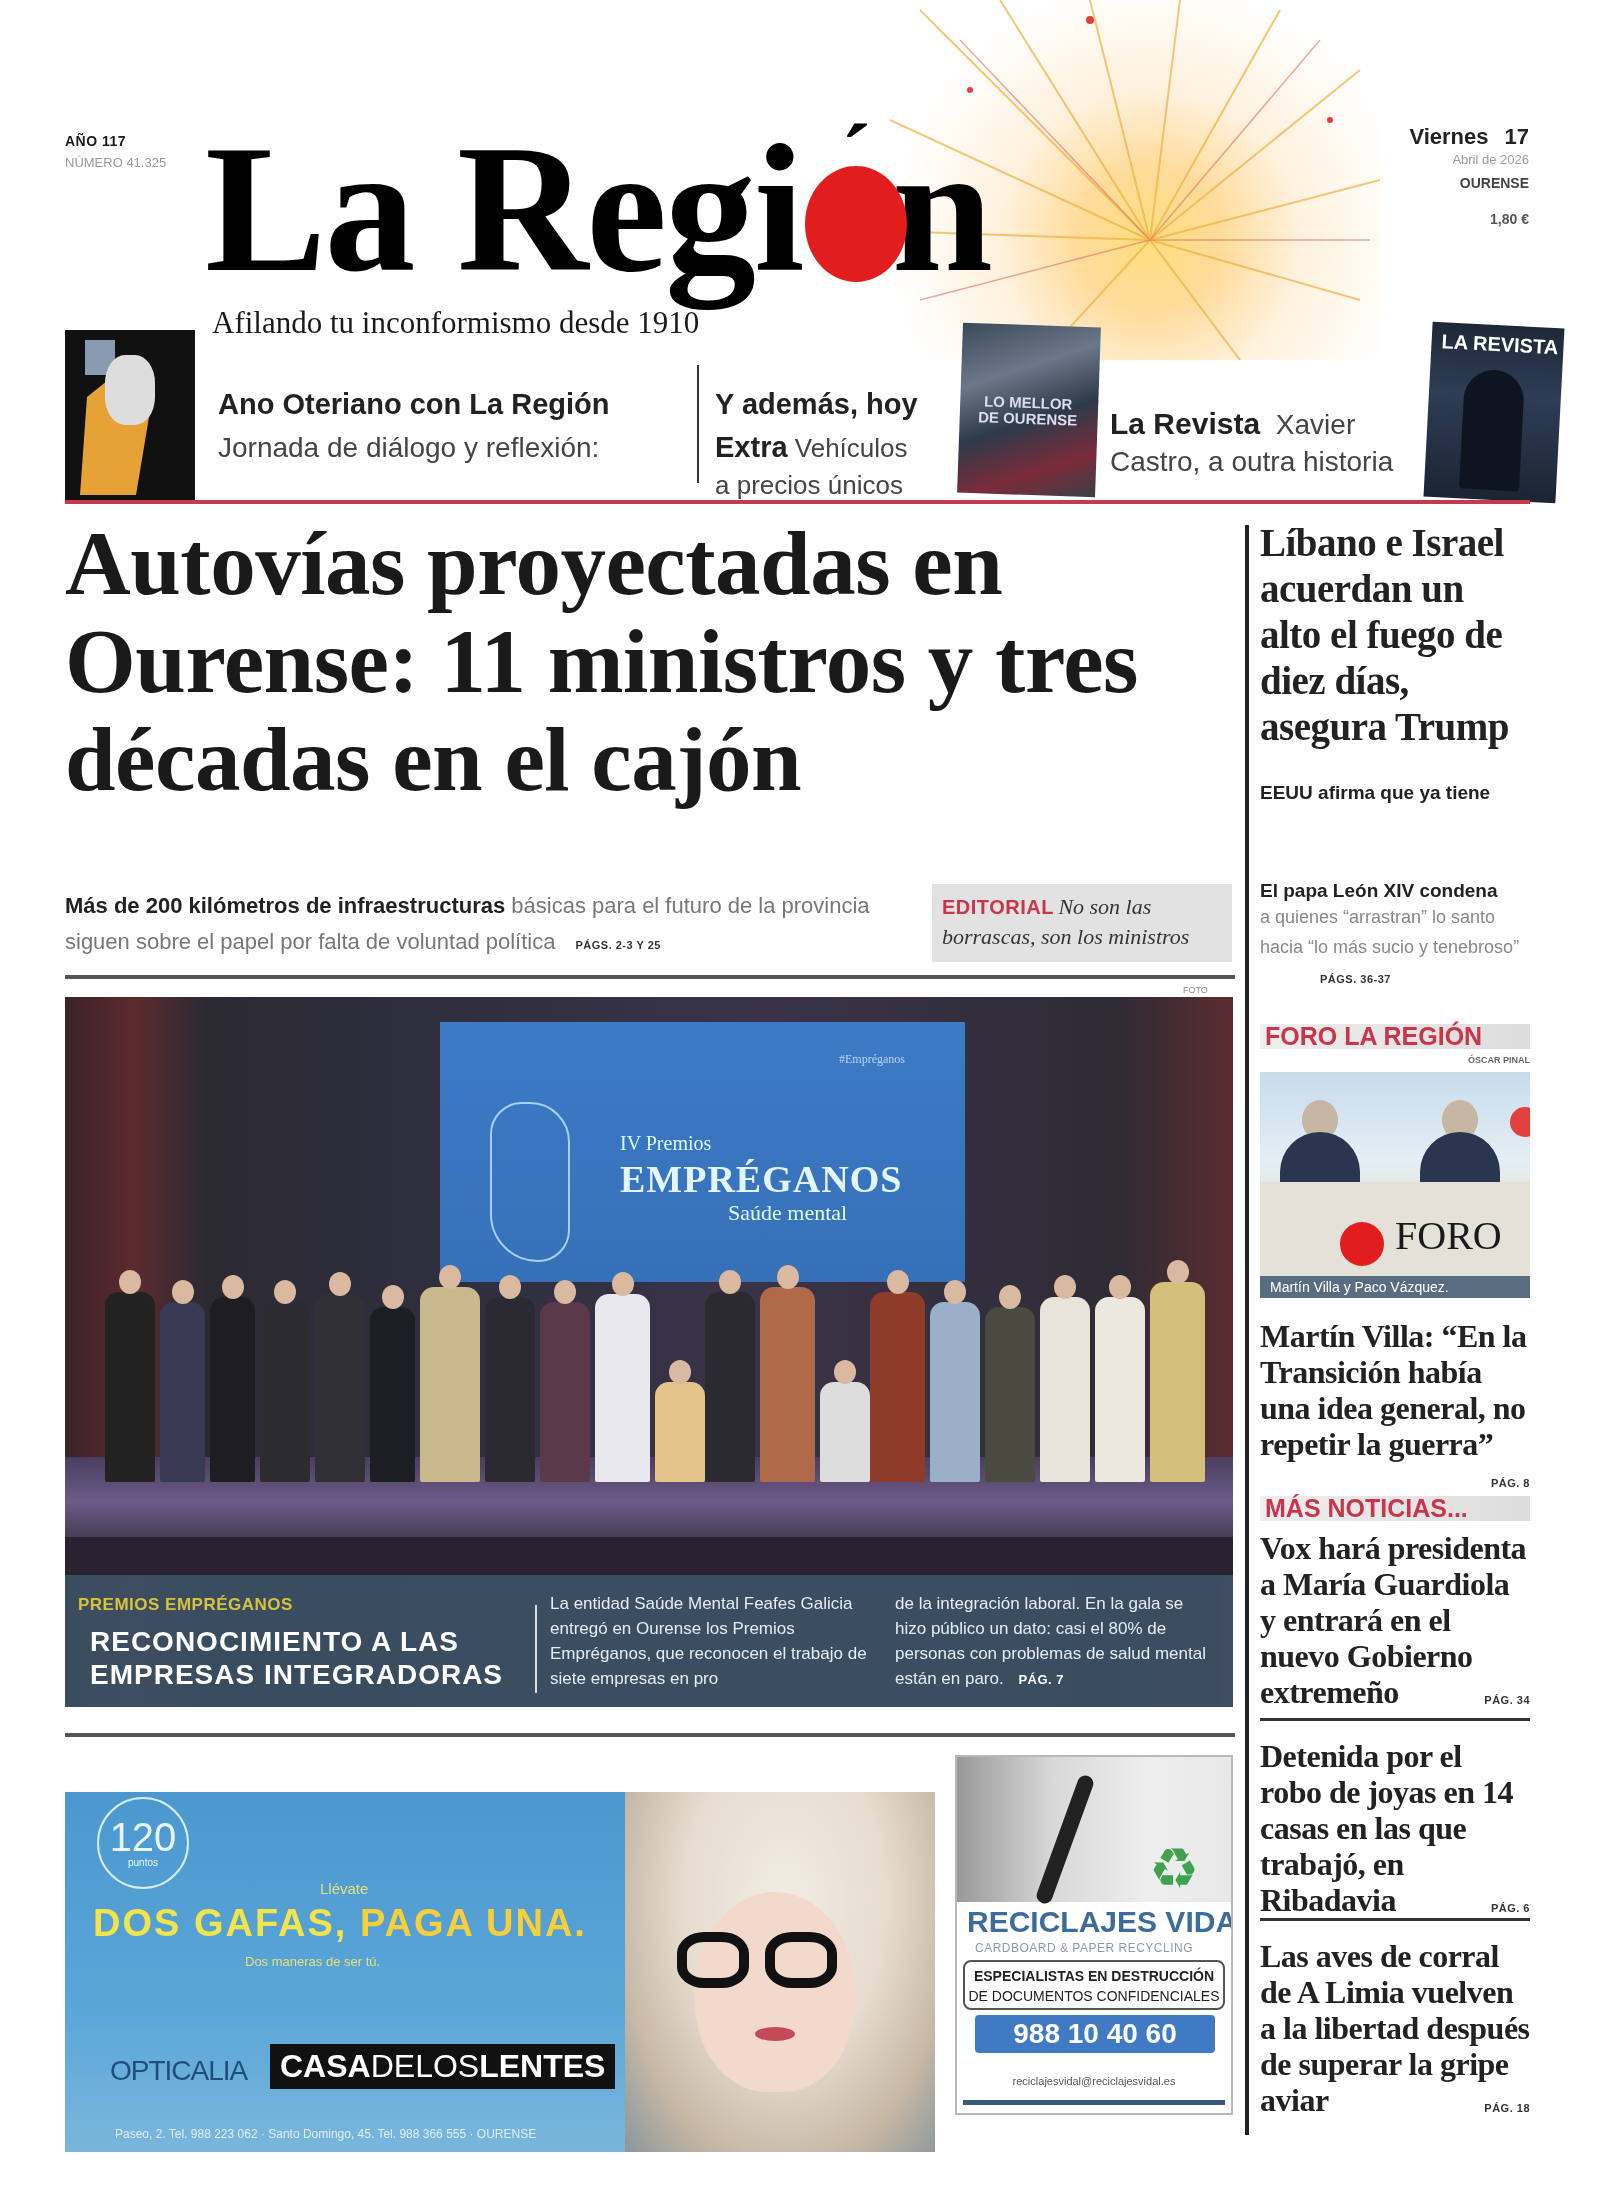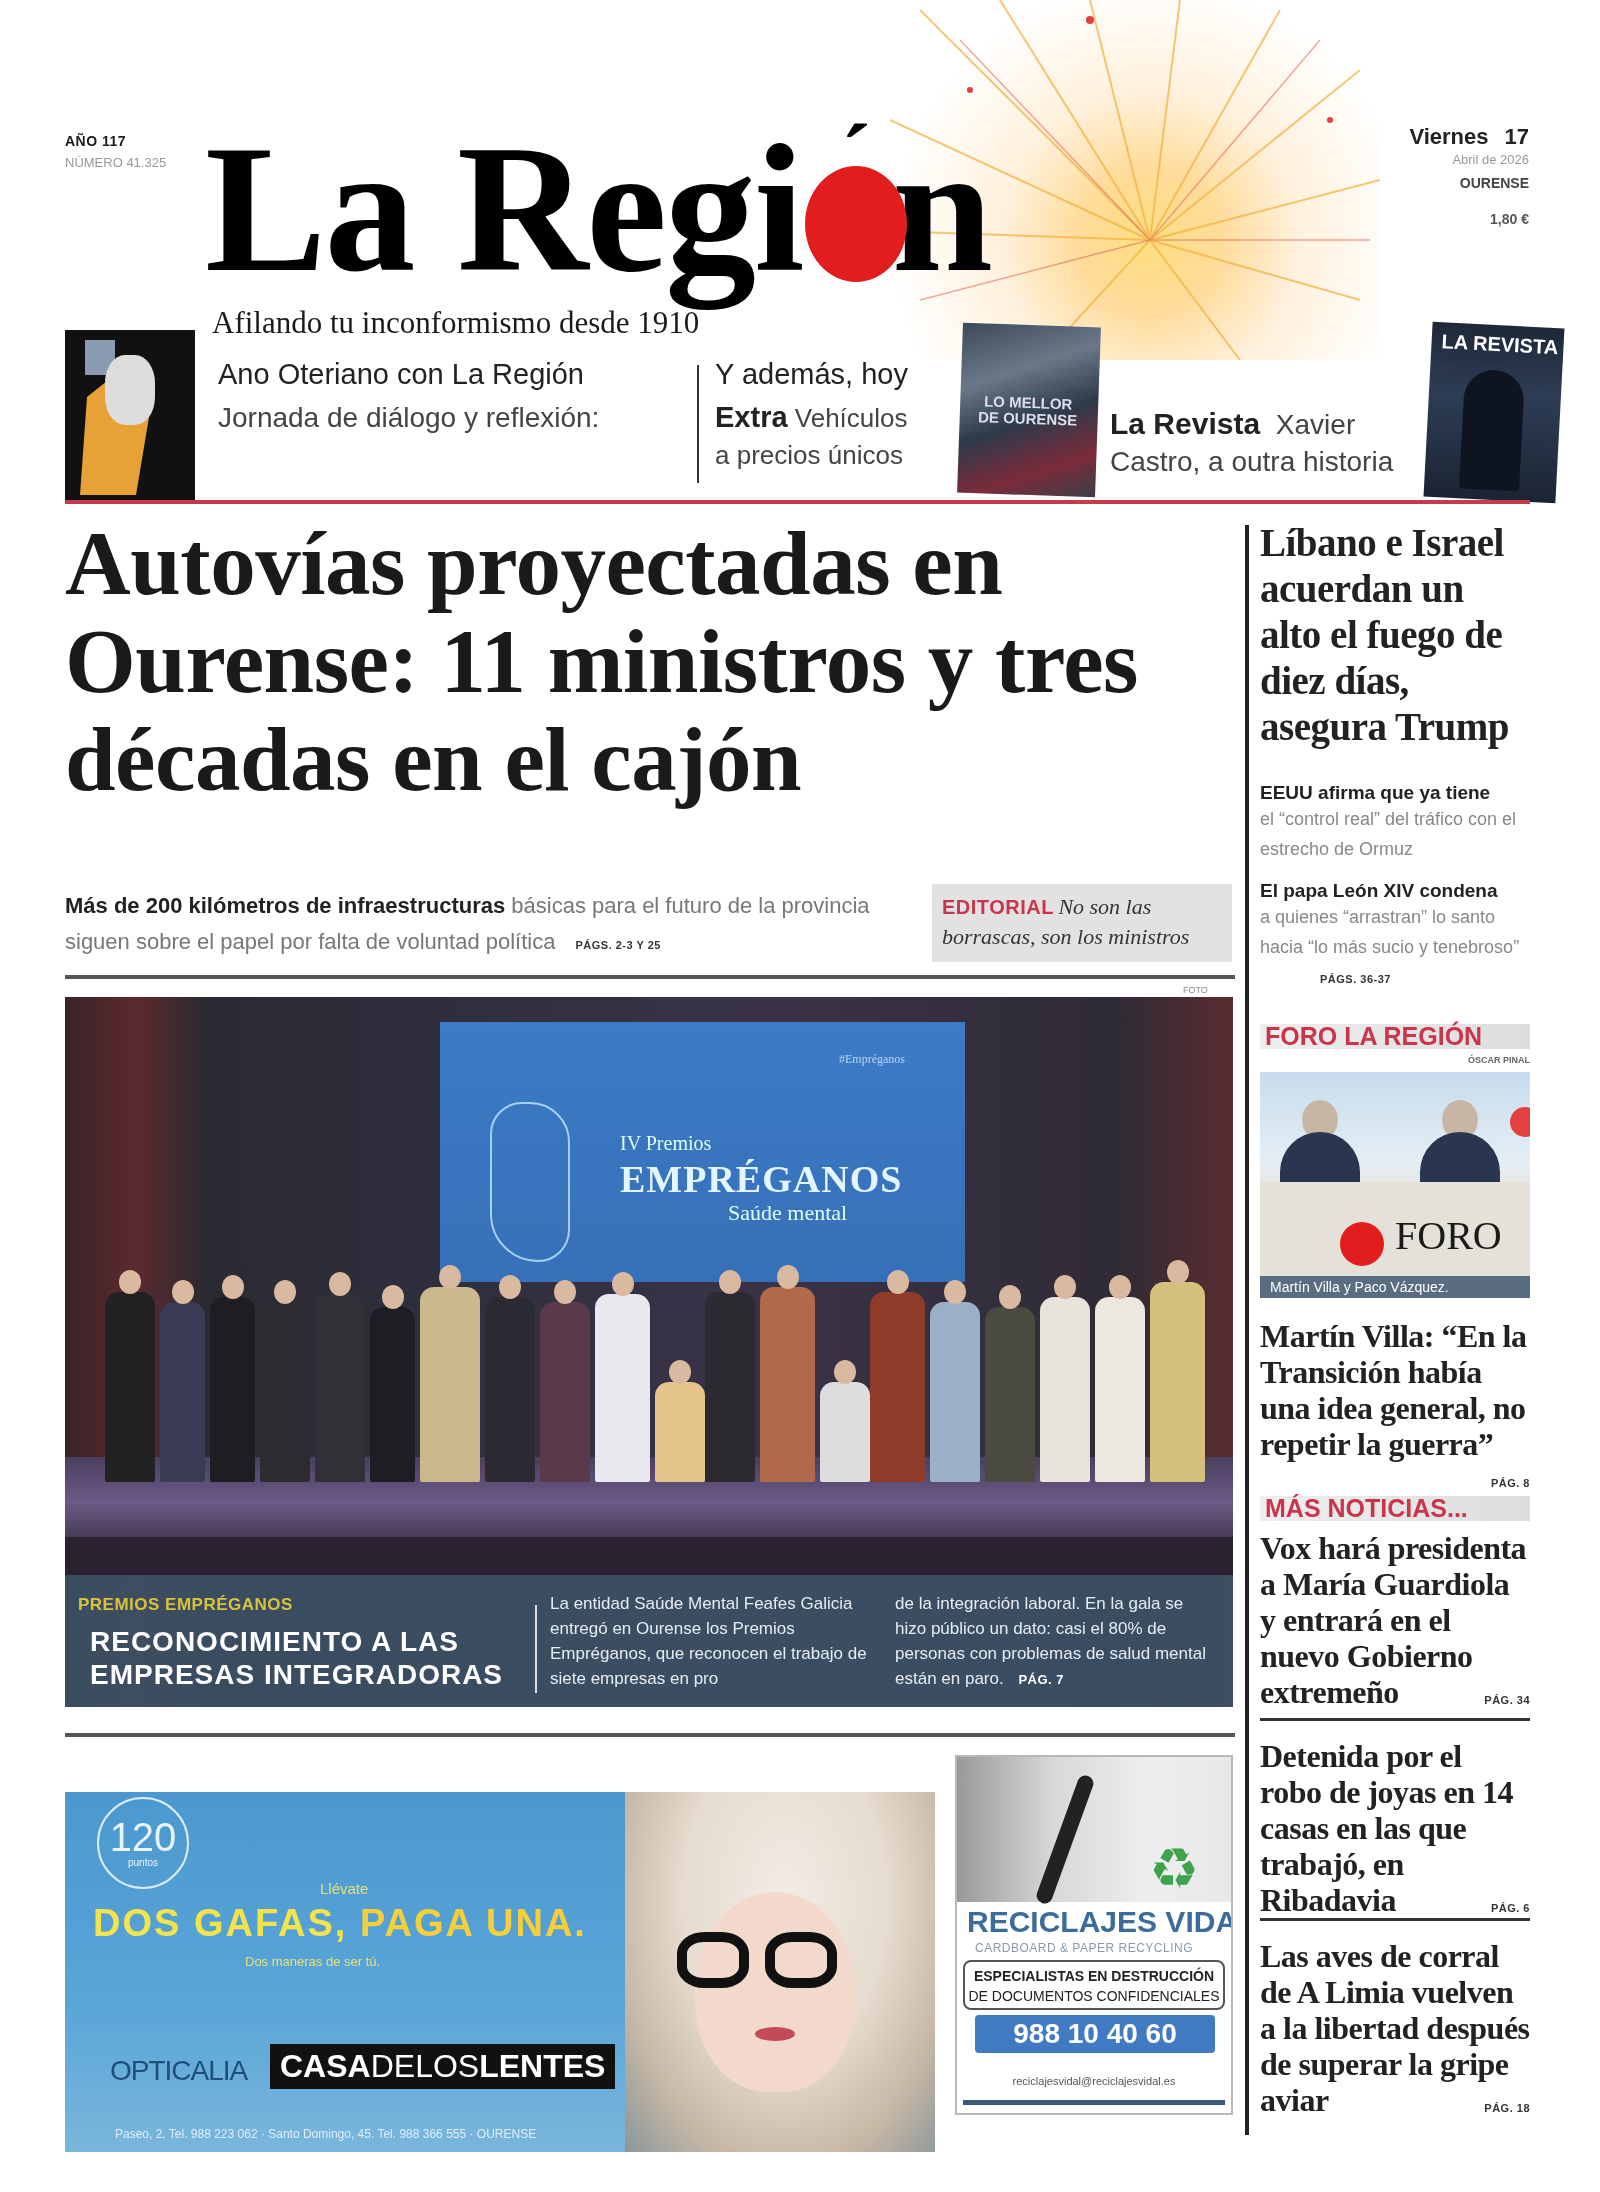--- a/index.html
+++ b/index.html
@@ -27,21 +27,21 @@
   .logo .o-dot span { visibility: hidden; }
   .logo .acc { position: absolute; left: 38px; top: -6px; font-size: 90px; color: #000; }
   .tagline { left: 212px; top: 305px; font-size: 31px; color: #1a1a1a; }
 
   
   .promo-img1 { left: 65px; top: 330px; width: 130px; height: 170px; background: #111; overflow: hidden; }
   .promo-img1 .fig1 { position: absolute; left: 15px; top: 25px; width: 70px; height: 140px; background: #e6a237; clip-path: polygon(10% 30%, 60% 10%, 100% 40%, 80% 100%, 0 100%); }
   .promo-img1 .fig2 { position: absolute; left: 40px; top: 25px; width: 50px; height: 70px; border-radius: 40%; background: #ddd; }
   .promo-img1 .fig3 { position: absolute; left: 20px; top: 10px; width: 30px; height: 35px; background: #8a9ab0; }
   .promo-1 { left: 218px; top: 358px; width: 470px; }
-  .promo-title { font-size: 29px; font-weight: normal; color: #222; }
+  .promo-title { font-size: 29px; font-weight: bold; color: #222; margin-top: 30px; }
   .promo-body { font-size: 28px; color: #444; line-height: 37px; margin-top: 8px; }
   .pag { font-size: 11px; font-weight: bold; color: #333; letter-spacing: 0.5px; }
   .vsep1 { left: 697px; top: 365px; width: 2px; height: 118px; background: #333; }
   .promo-2 { left: 715px; top: 358px; width: 240px; }
   .promo-img2 { left: 960px; top: 325px; width: 138px; height: 170px; background: linear-gradient(160deg,#3b4a5a 0%,#6b7889 30%,#2d3a4a 55%,#7b2b3a 80%,#3a3f47 100%); transform: rotate(2deg); }
   .promo-img2 .t { position: absolute; left: 18px; top: 70px; color: #dde; font-size: 15px; font-weight: bold; text-align: center; width: 100px; line-height: 16px; }
   .promo-3 { left: 1110px; top: 405px; width: 320px; }
   .promo-img3 { left: 1428px; top: 325px; width: 132px; height: 175px; background: linear-gradient(180deg,#1e2838 0%,#2e3d55 40%,#1b2433 100%); transform: rotate(3deg); }
   .promo-img3 .t { position: absolute; left: 10px; top: 8px; color: #fff; font-size: 20px; font-weight: bold; }
   .promo-img3 .person { position: absolute; left: 35px; top: 45px; width: 60px; height: 120px; background: #0f1520; border-radius: 30px 30px 4px 4px; }
@@ -268,21 +268,20 @@
   </div>
 </div>
 <div class="abs rule-dark" style="top:1733px"></div>
 
 <div class="abs vsep-main"></div>
 
 <div class="abs side side-h big" style="top:520px">Líbano e Israel acuerdan un alto el fuego de diez días, asegura Trump</div>
 
 <div class="abs side" style="top:782px">
   <div class="side-sub-title">EEUU afirma que ya tiene</div>
-  <div class="side-sub-body">el “control real” del tráfico con el estrecho de Ormuz</div>
 </div>
 <div class="abs side" style="top:880px">
   <div class="side-sub-title">El papa León XIV condena</div>
   <div class="side-sub-body"><span>a quienes “arrastran” lo santo hacia “lo más sucio y tenebroso”</span> <span class="pag" style="margin-left:60px">PÁGS. 36-37</span></div>
 </div>
 
 <div class="abs side side-label" style="top:1024px">FORO LA REGIÓN</div>
 <div class="abs side foro-credit" style="top:1055px">ÓSCAR PINAL</div>
 <div class="abs side" style="top:1072px">
   <div class="foro-img">

